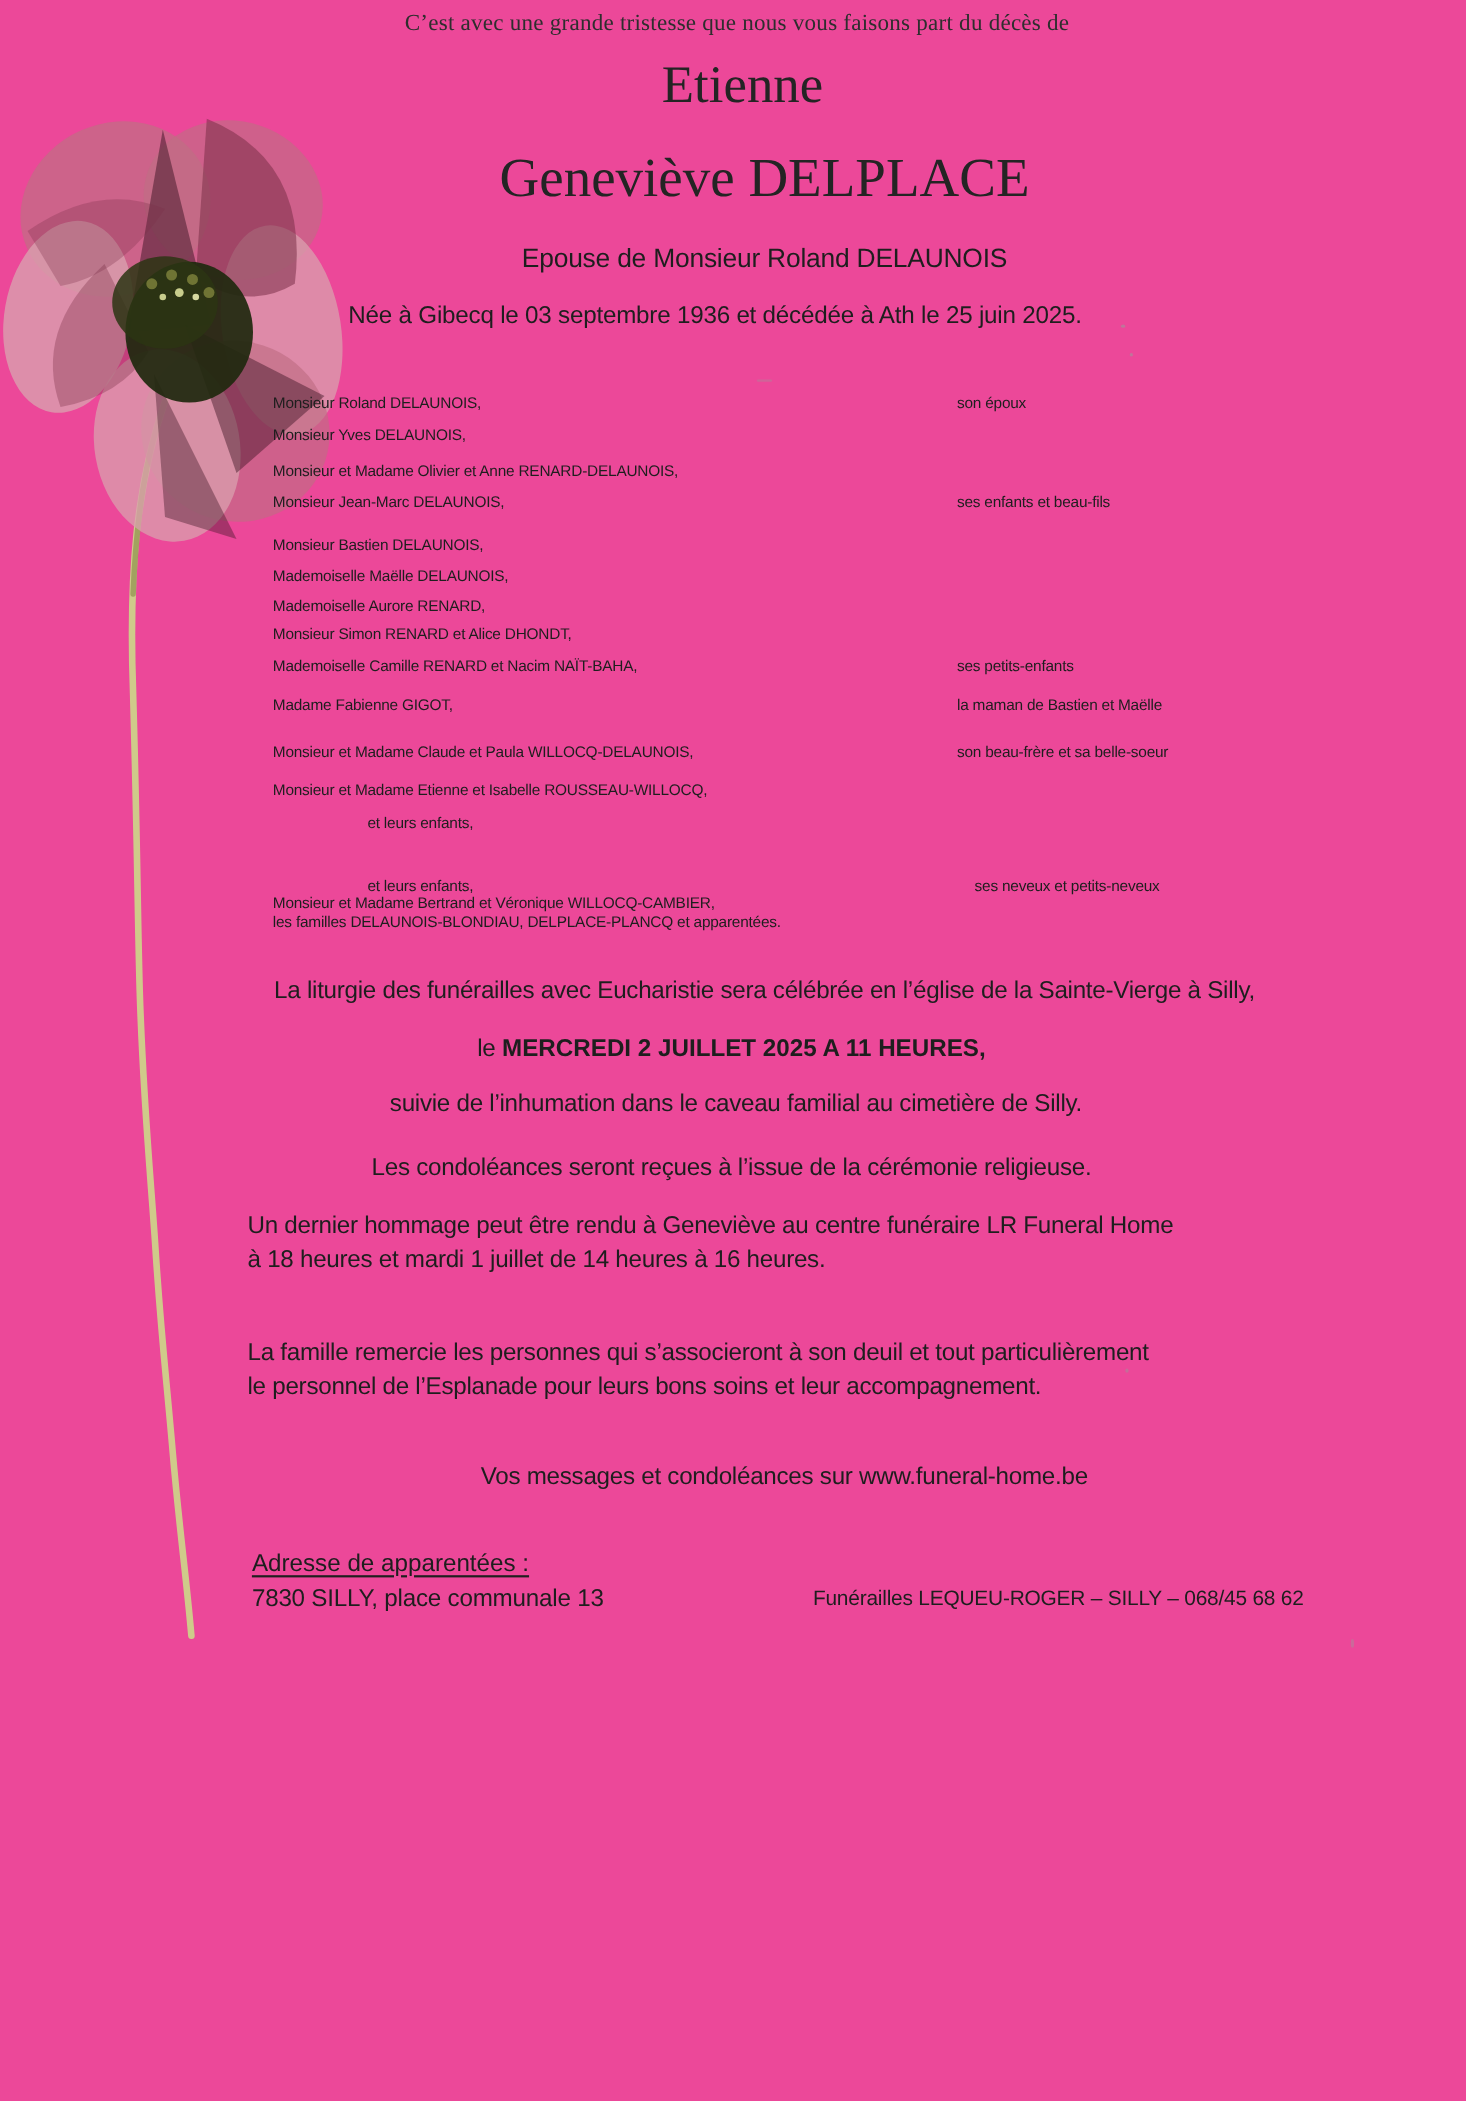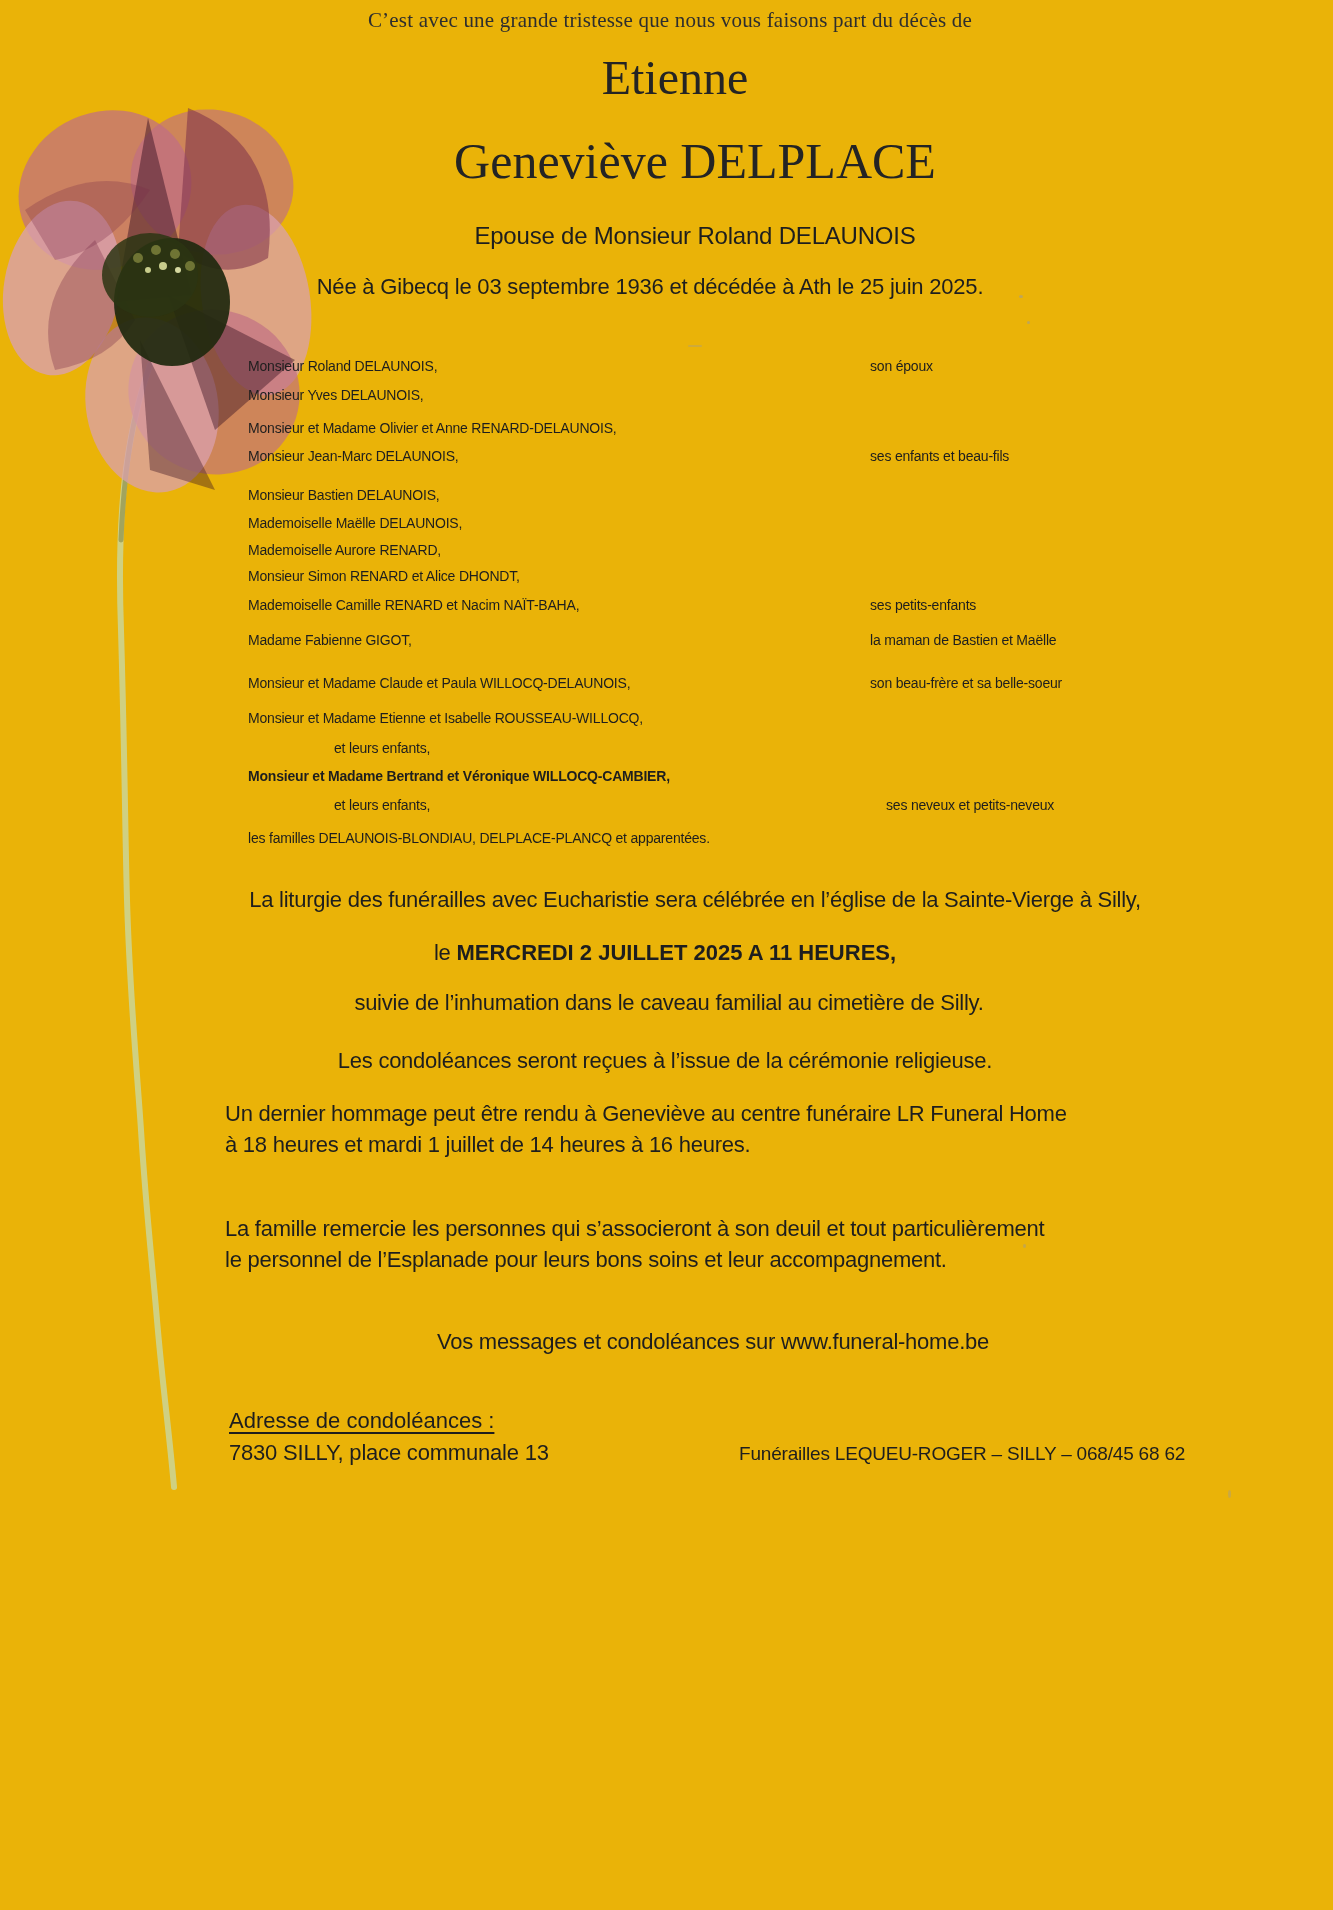--- a/index.html
+++ b/index.html
@@ -1,17 +1,17 @@
 <!DOCTYPE html>
 <html lang="fr" style="--petal-light: #d9a0ae; --petal-mid: #c06e84; --petal-dark: #7c3048; --petal-deep: #3c1424; --center: #20290f; --stamen: #6f7434; --stem: #ced289;"><head>
 <meta charset="utf-8">
 <style>
   html,body{margin:0;padding:0;background:#ffffff;}
   .page{
-    position:relative;width:1333px;height:1910px;background:#eab308;overflow:hidden;
+    position:relative;width:1333px;height:1910px;background:#ec4899;overflow:hidden;
     font-family:"Liberation Sans",sans-serif;color:#1e1e1e;
   }
   .serif{font-family:"Liberation Serif","DejaVu Serif",serif;}
   .abs{position:absolute;}
   
   .intro{top:8px;left:190px;width:960px;text-align:center;font-size:21px;color:#2e2e2e;letter-spacing:.2px;}
   .madame{top:50px;left:195px;width:960px;text-align:center;font-size:48px;color:#242424;}
   .deceased{top:132px;left:215px;width:960px;text-align:center;font-size:50px;color:#242424;}
   .spouse{top:222px;left:215px;width:960px;text-align:center;font-size:24px;letter-spacing:-.2px;}
   .lifedates{top:274px;left:170px;width:960px;text-align:center;font-size:22px;letter-spacing:-.2px;}
@@ -94,40 +94,40 @@
       <div class="fam-row" style="top: 448px;"><span>Monsieur Jean-Marc DELAUNOIS,</span><span class="fam-rel">ses enfants et beau-fils</span></div>
       <div class="fam-row" style="top: 487px;"><span>Monsieur Bastien DELAUNOIS,</span></div>
       <div class="fam-row" style="top: 515px;"><span>Mademoiselle Maëlle DELAUNOIS,</span></div>
       <div class="fam-row" style="top: 542px;"><span>Mademoiselle Aurore RENARD,</span></div>
       <div class="fam-row" style="top: 568px;"><span>Monsieur Simon RENARD et Alice DHONDT,</span></div>
       <div class="fam-row" style="top: 597px;"><span>Mademoiselle Camille RENARD et Nacim NAÏT-BAHA,</span><span class="fam-rel">ses petits-enfants</span></div>
       <div class="fam-row" style="top: 632px;"><span>Madame Fabienne GIGOT,</span><span class="fam-rel">la maman de Bastien et Maëlle</span></div>
       <div class="fam-row" style="top: 675px;"><span>Monsieur et Madame Claude et Paula WILLOCQ-DELAUNOIS,</span><span class="fam-rel">son beau-frère et sa belle-soeur</span></div>
       <div class="fam-row" style="top: 710px;"><span>Monsieur et Madame Etienne et Isabelle ROUSSEAU-WILLOCQ,</span></div>
       <div class="fam-row indent" style="top: 740px;"><span>et leurs enfants,</span></div>
-      <div class="fam-row" style="top: 768px; font-weight: bold;"><span>Monsieur et Madame Bertrand et Véronique WILLOCQ-CAMBIER,</span></div>
+      <div class="fam-row" style="top: 812px;"><span>Monsieur et Madame Bertrand et Véronique WILLOCQ-CAMBIER,</span></div>
       <div class="fam-row indent" style="top: 797px;"><span>et leurs enfants,</span><span class="fam-rel">ses neveux et petits-neveux</span></div>
       <div class="fam-row" style="top: 830px;"><span>les familles DELAUNOIS-BLONDIAU, DELPLACE-PLANCQ et apparentées.</span></div>
     </div>
 
   <div class="abs para liturgy">La liturgie des funérailles avec Eucharistie sera célébrée en l’église de la Sainte-Vierge à Silly,</div>
   <div class="abs para dateline"><span>le </span><b>MERCREDI 2 JUILLET 2025 A 11 HEURES,</b></div>
   <div class="abs para burial">suivie de l’inhumation dans le caveau familial au cimetière de Silly.</div>
   <div class="abs para condolences">Les condoléances seront reçues à l’issue de la cérémonie religieuse.</div>
   <div class="abs para tribute">
       <div>Un dernier hommage peut être rendu à Geneviève au centre funéraire LR Funeral Home</div>
       <div>à 18 heures et mardi 1 juillet de 14 heures à 16 heures.</div>
     </div>
   <div class="abs para thanks">
       <div>La famille remercie les personnes qui s’associeront à son deuil et tout particulièrement</div>
       <div>le personnel de l’Esplanade pour leurs bons soins et leur accompagnement.</div>
     </div>
   <div class="abs para messages">Vos messages et condoléances sur www.funeral-home.be</div>
 
-  <div class="abs addr-label">Adresse de condoléances :</div>
+  <div class="abs addr-label">Adresse de apparentées :</div>
   <div class="abs addr">7830 SILLY, place communale 13</div>
   <div class="abs credit">Funérailles LEQUEU-ROGER – SILLY – 068/45 68 62</div>
 
   <div class="speck" style="left:1019px;top:295px;width:4px;height:3px"></div>
   <div class="speck" style="left:1027px;top:321px;width:3px;height:3px"></div>
   <div class="speck" style="left:688px;top:345px;width:14px;height:2px;border-radius:2px;opacity:.35"></div>
   <div class="speck" style="left:1023px;top:1244px;width:3px;height:4px;opacity:.45"></div>
   <div class="speck" style="left:1228px;top:1490px;width:3px;height:8px;opacity:.4"></div>
 </div>
 

